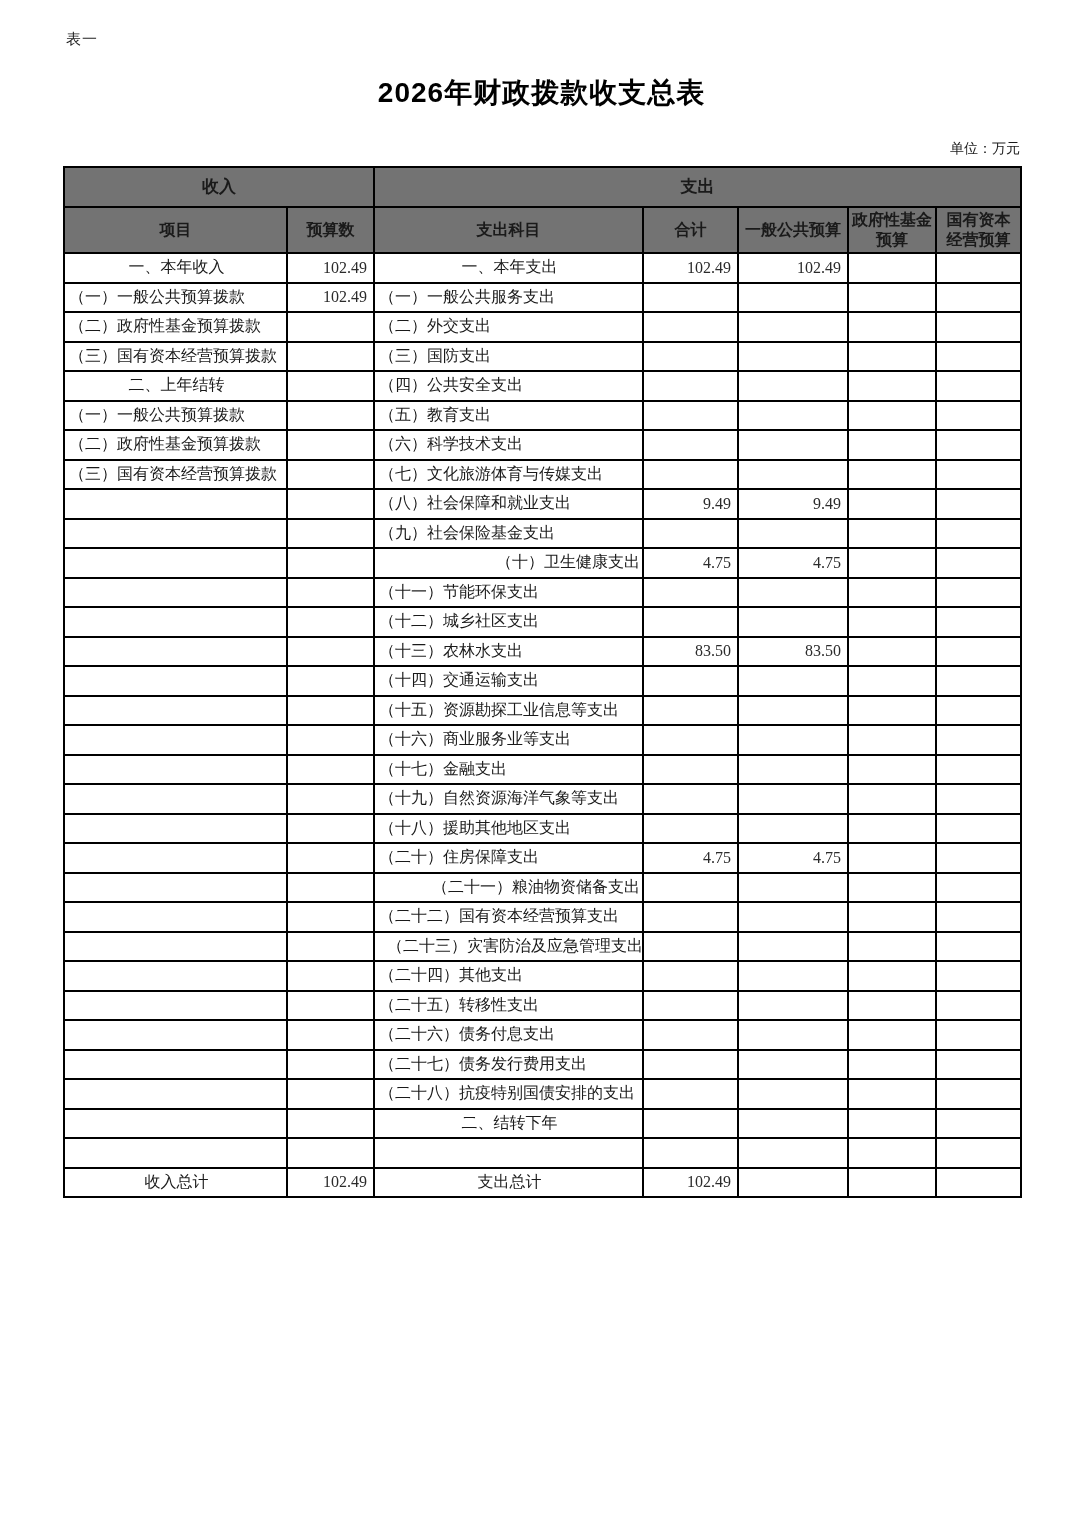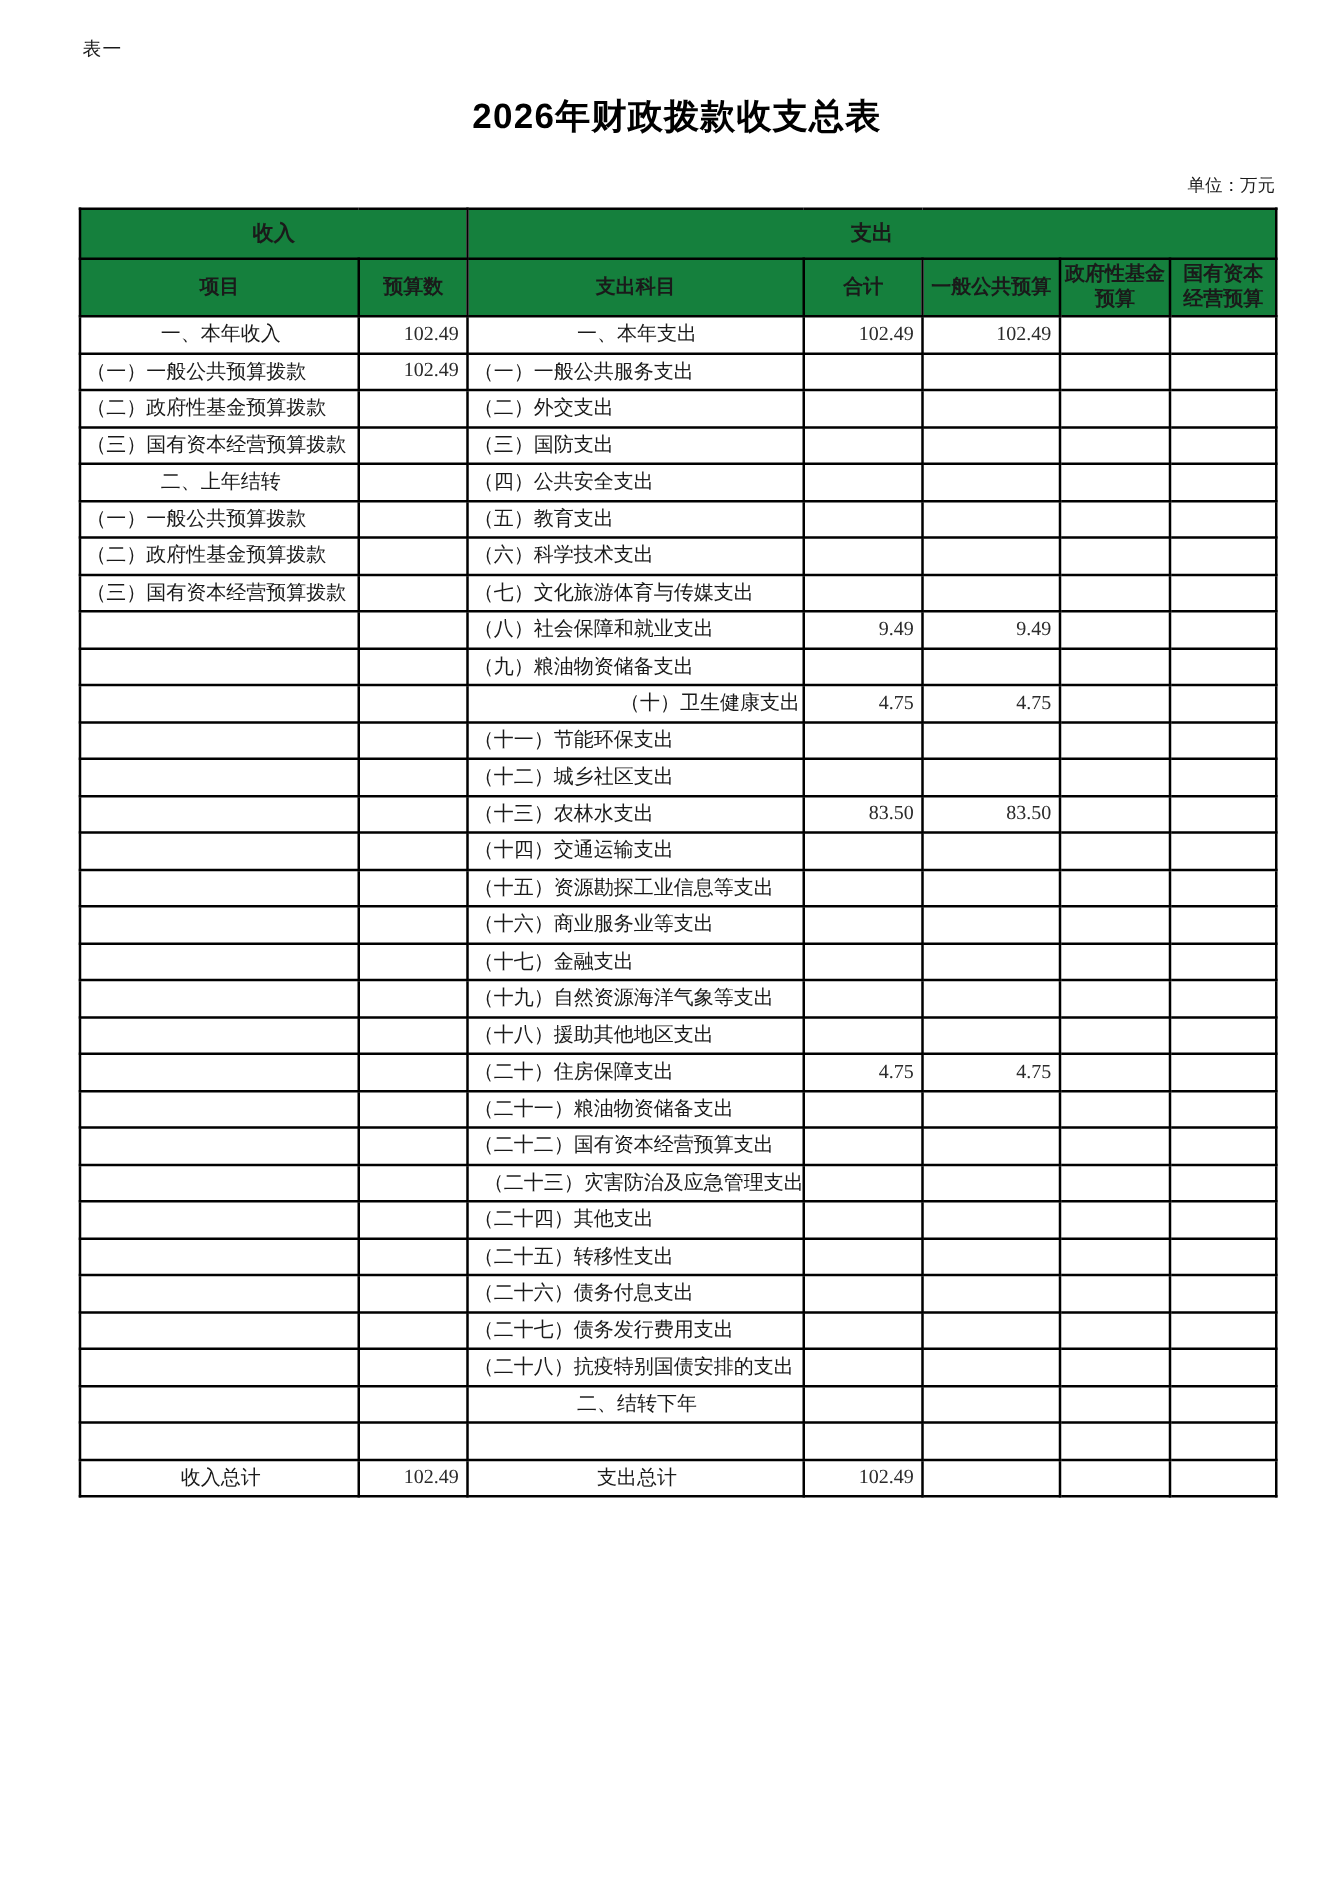--- a/index.html
+++ b/index.html
@@ -48,21 +48,21 @@
     border-collapse: collapse;
     table-layout: fixed;
     width: 957px;
   }
   .budget-table th, .budget-table td {
     border: 2px solid #000000;
     overflow: hidden;
     box-sizing: border-box;
   }
   .budget-table thead th {
-    background: #15803d;
+    background: #737373;
     font-weight: bold;
     font-size: 16px;
     text-align: center;
     white-space: normal;
     line-height: 1.25;
     padding: 2px 2px;
   }
   .budget-table thead tr.group-row th { height: 40px; font-size: 17px; }
   .budget-table thead tr.cols-row  th { height: 43px; }
   .budget-table tbody td {
@@ -187,21 +187,21 @@
     <td class="num"></td>
     <td class="item" style="text-align: left;">（八）社会保障和就业支出</td>
     <td class="num">9.49</td>
     <td class="num">9.49</td>
     <td class="num"></td>
     <td class="num"></td>
   </tr>
       <tr>
     <td class="item" style="text-align: left;"></td>
     <td class="num"></td>
-    <td class="item" style="text-align: left;">（九）粮油物资储备支出</td>
+    <td class="item" style="text-align: left;">（九）社会保险基金支出</td>
     <td class="num"></td>
     <td class="num"></td>
     <td class="num"></td>
     <td class="num"></td>
   </tr>
       <tr>
     <td class="item" style="text-align: left;"></td>
     <td class="num"></td>
     <td class="item" style="text-align: right; padding-left: 25px;">（十）卫生健康支出</td>
     <td class="num">4.75</td>
@@ -295,21 +295,21 @@
     <td class="num"></td>
     <td class="item" style="text-align: left;">（二十）住房保障支出</td>
     <td class="num">4.75</td>
     <td class="num">4.75</td>
     <td class="num"></td>
     <td class="num"></td>
   </tr>
       <tr>
     <td class="item" style="text-align: left;"></td>
     <td class="num"></td>
-    <td class="item" style="text-align: left; border-radius: 12px;">（二十一）粮油物资储备支出</td>
+    <td class="item" style="text-align: right; border-radius: 12px;">（二十一）粮油物资储备支出</td>
     <td class="num"></td>
     <td class="num"></td>
     <td class="num"></td>
     <td class="num"></td>
   </tr>
       <tr>
     <td class="item" style="text-align: left;"></td>
     <td class="num"></td>
     <td class="item" style="text-align: left;">（二十二）国有资本经营预算支出</td>
     <td class="num"></td>

